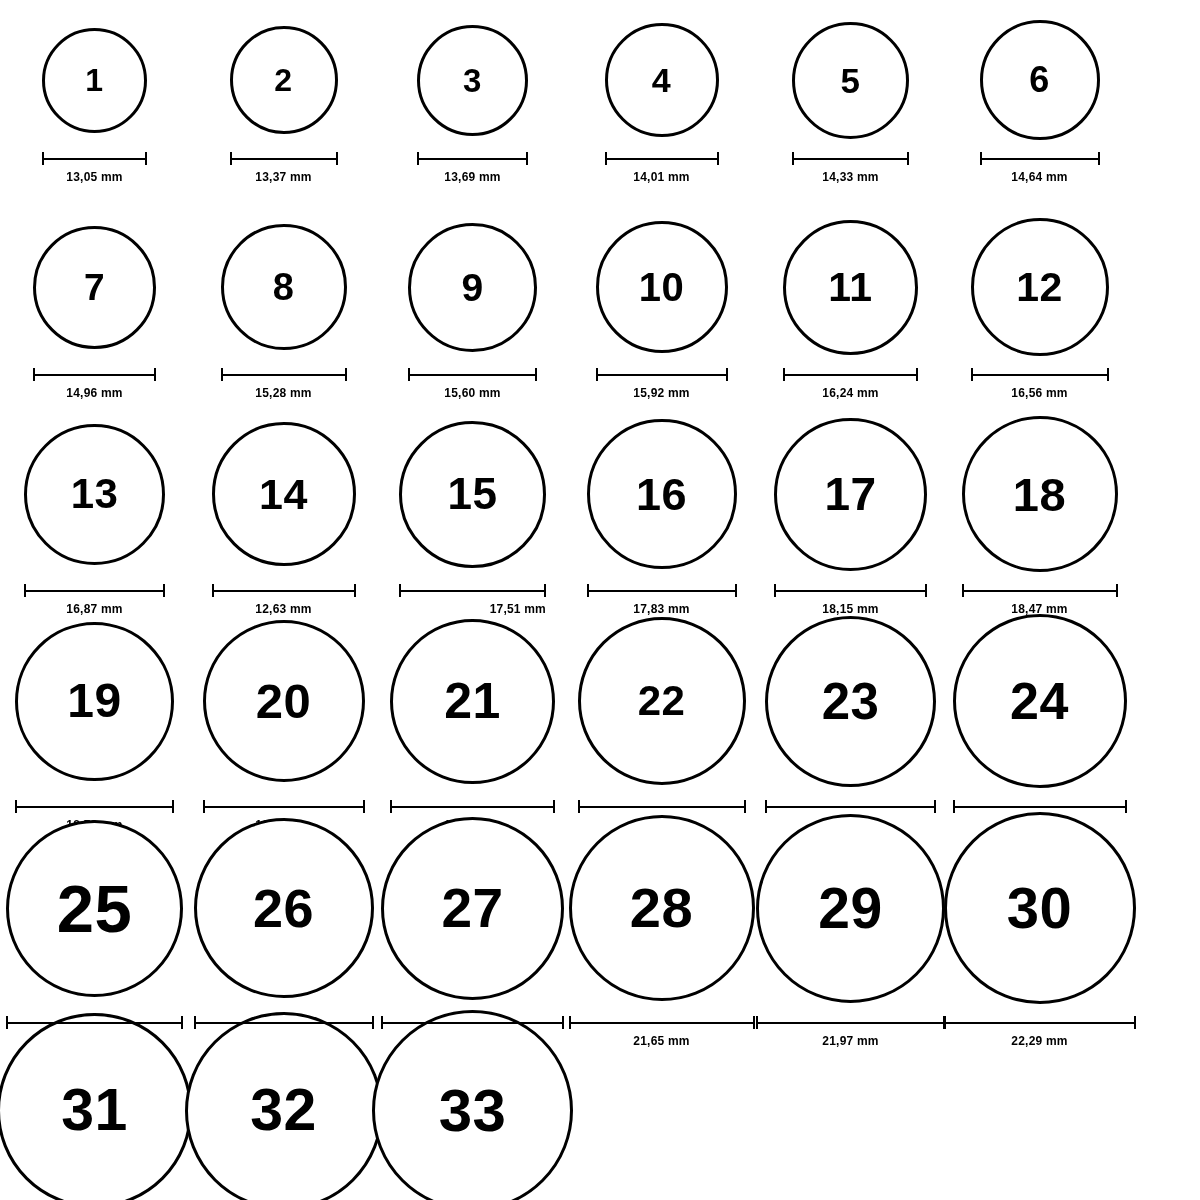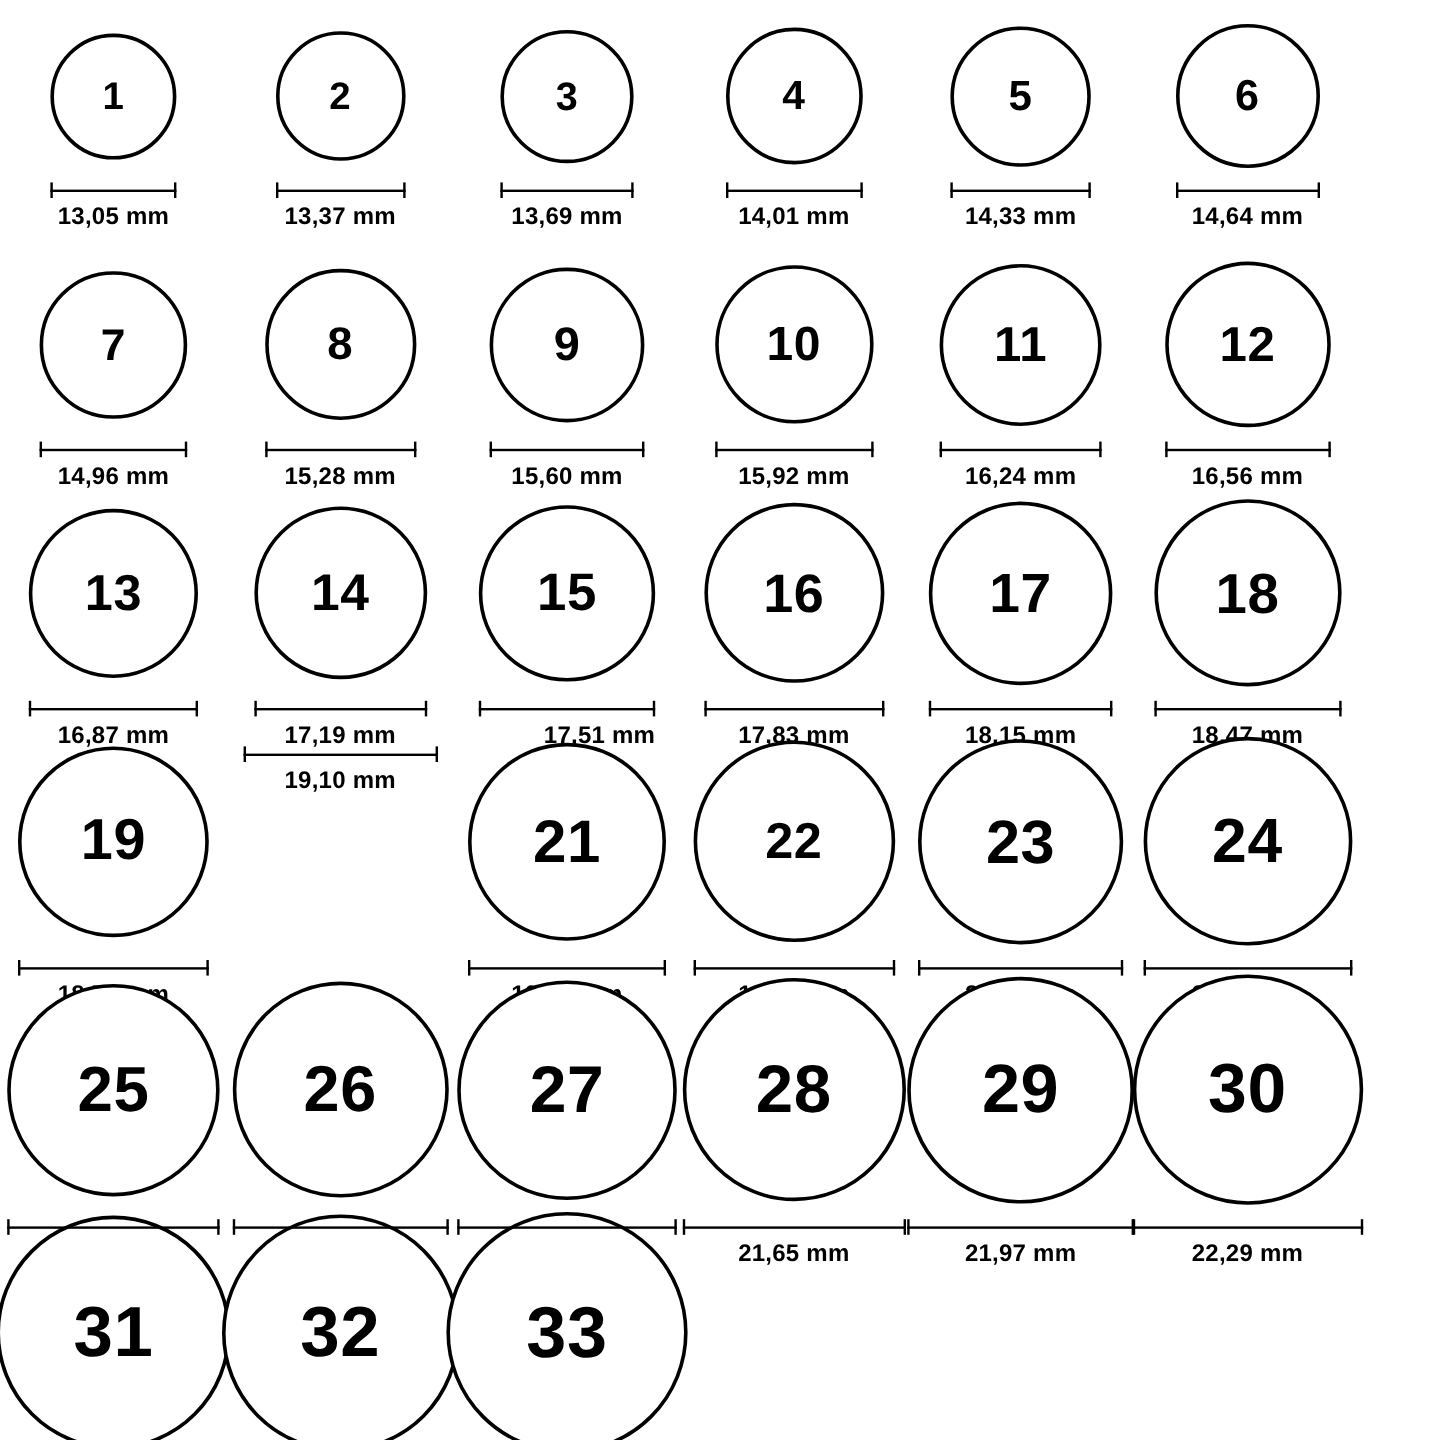--- a/index.html
+++ b/index.html
@@ -74,21 +74,21 @@
     position: absolute;
     top: 0;
     width: 2px;
     height: 13px;
     background: #000000;
   }
   .caliper .tick.left { left: 0; }
   .caliper .tick.right { right: 0; }
   .mm {
     margin-top: 5px;
-    font-size: 20px;
+    font-size: 12px;
     font-weight: bold;
     color: #000000;
     white-space: nowrap;
     letter-spacing: 0.2px;
   }
 </style>
 </head>
 <body>
 
 <div id="chart">
@@ -297,21 +297,21 @@
           <div class="circle" style="width: 144px; height: 144px;">
             <span class="circle-label" style="font-size: 43px;">14</span>
           </div>
         </div>
         <div class="measure" style="margin-top: 10px;">
           <div class="caliper" style="width: 144px;">
             <div class="bar"></div>
             <div class="tick left"></div>
             <div class="tick right"></div>
           </div>
-          <div class="mm">17,19 mm</div>
+          <div class="mm">12,63 mm</div>
         </div>
       </div>
       <div class="cell">
         <div class="circle-wrap" style="height: 160px;">
           <div class="circle" style="width: 147px; height: 147px;">
             <span class="circle-label" style="font-size: 44px;">15</span>
           </div>
         </div>
         <div class="measure" style="margin-top: 10px; align-items: flex-end;">
           <div class="caliper" style="width: 147px;">
@@ -378,20 +378,25 @@
         <div class="measure" style="margin-top: 10px;">
           <div class="caliper" style="width: 159px;">
             <div class="bar"></div>
             <div class="tick left"></div>
             <div class="tick right"></div>
           </div>
           <div class="mm">18,78 mm</div>
         </div>
       </div>
       <div class="cell">
+        <div class="circle-wrap" style="height: 178px;">
+          <div class="circle" style="width: 162px; height: 162px;">
+            <span class="circle-label" style="font-size: 49px;">20</span>
+          </div>
+        </div>
         <div class="measure" style="margin-top: 10px;">
           <div class="caliper" style="width: 162px;">
             <div class="bar"></div>
             <div class="tick left"></div>
             <div class="tick right"></div>
           </div>
           <div class="mm">19,10 mm</div>
         </div>
       </div>
       <div class="cell">
@@ -452,21 +457,21 @@
             <div class="tick right"></div>
           </div>
           <div class="mm">20,38 mm</div>
         </div>
       </div>
     </div>
     <div class="row" style="height: 198px;">
       <div class="cell">
         <div class="circle-wrap" style="height: 196px;">
           <div class="circle" style="width: 177px; height: 177px;">
-            <span class="circle-label" style="font-size: 53px; text-align: center;">25</span>
+            <span class="circle-label" style="font-size: 67px; text-align: center;">25</span>
           </div>
         </div>
         <div class="measure" style="margin-top: 10px;">
           <div class="caliper" style="width: 177px;">
             <div class="bar"></div>
             <div class="tick left"></div>
             <div class="tick right"></div>
           </div>
           <div class="mm">20,70 mm</div>
         </div>

